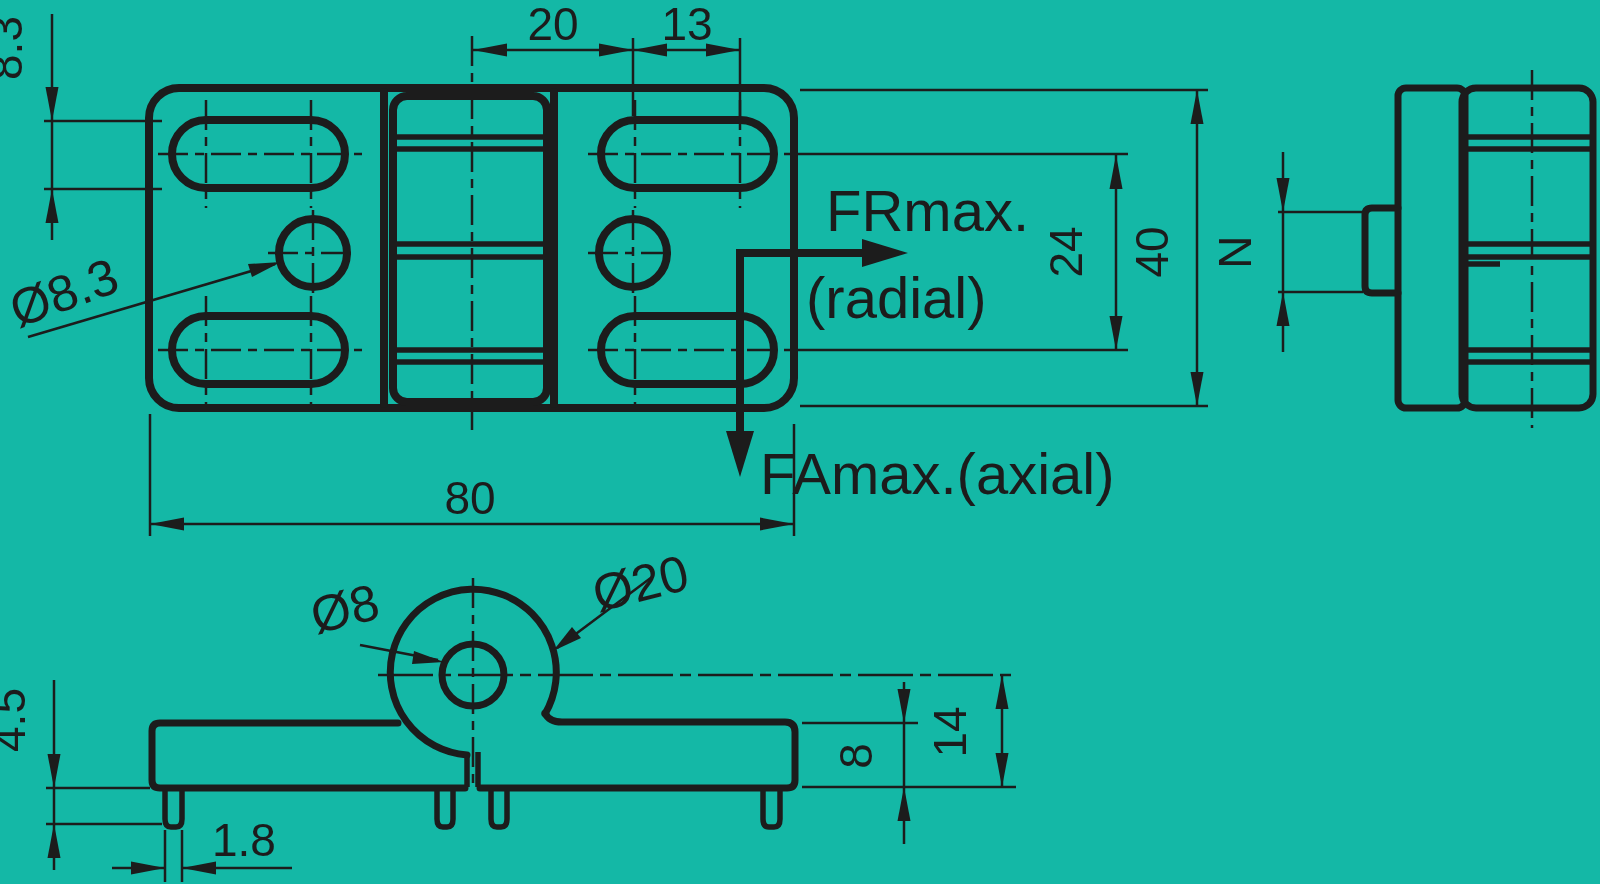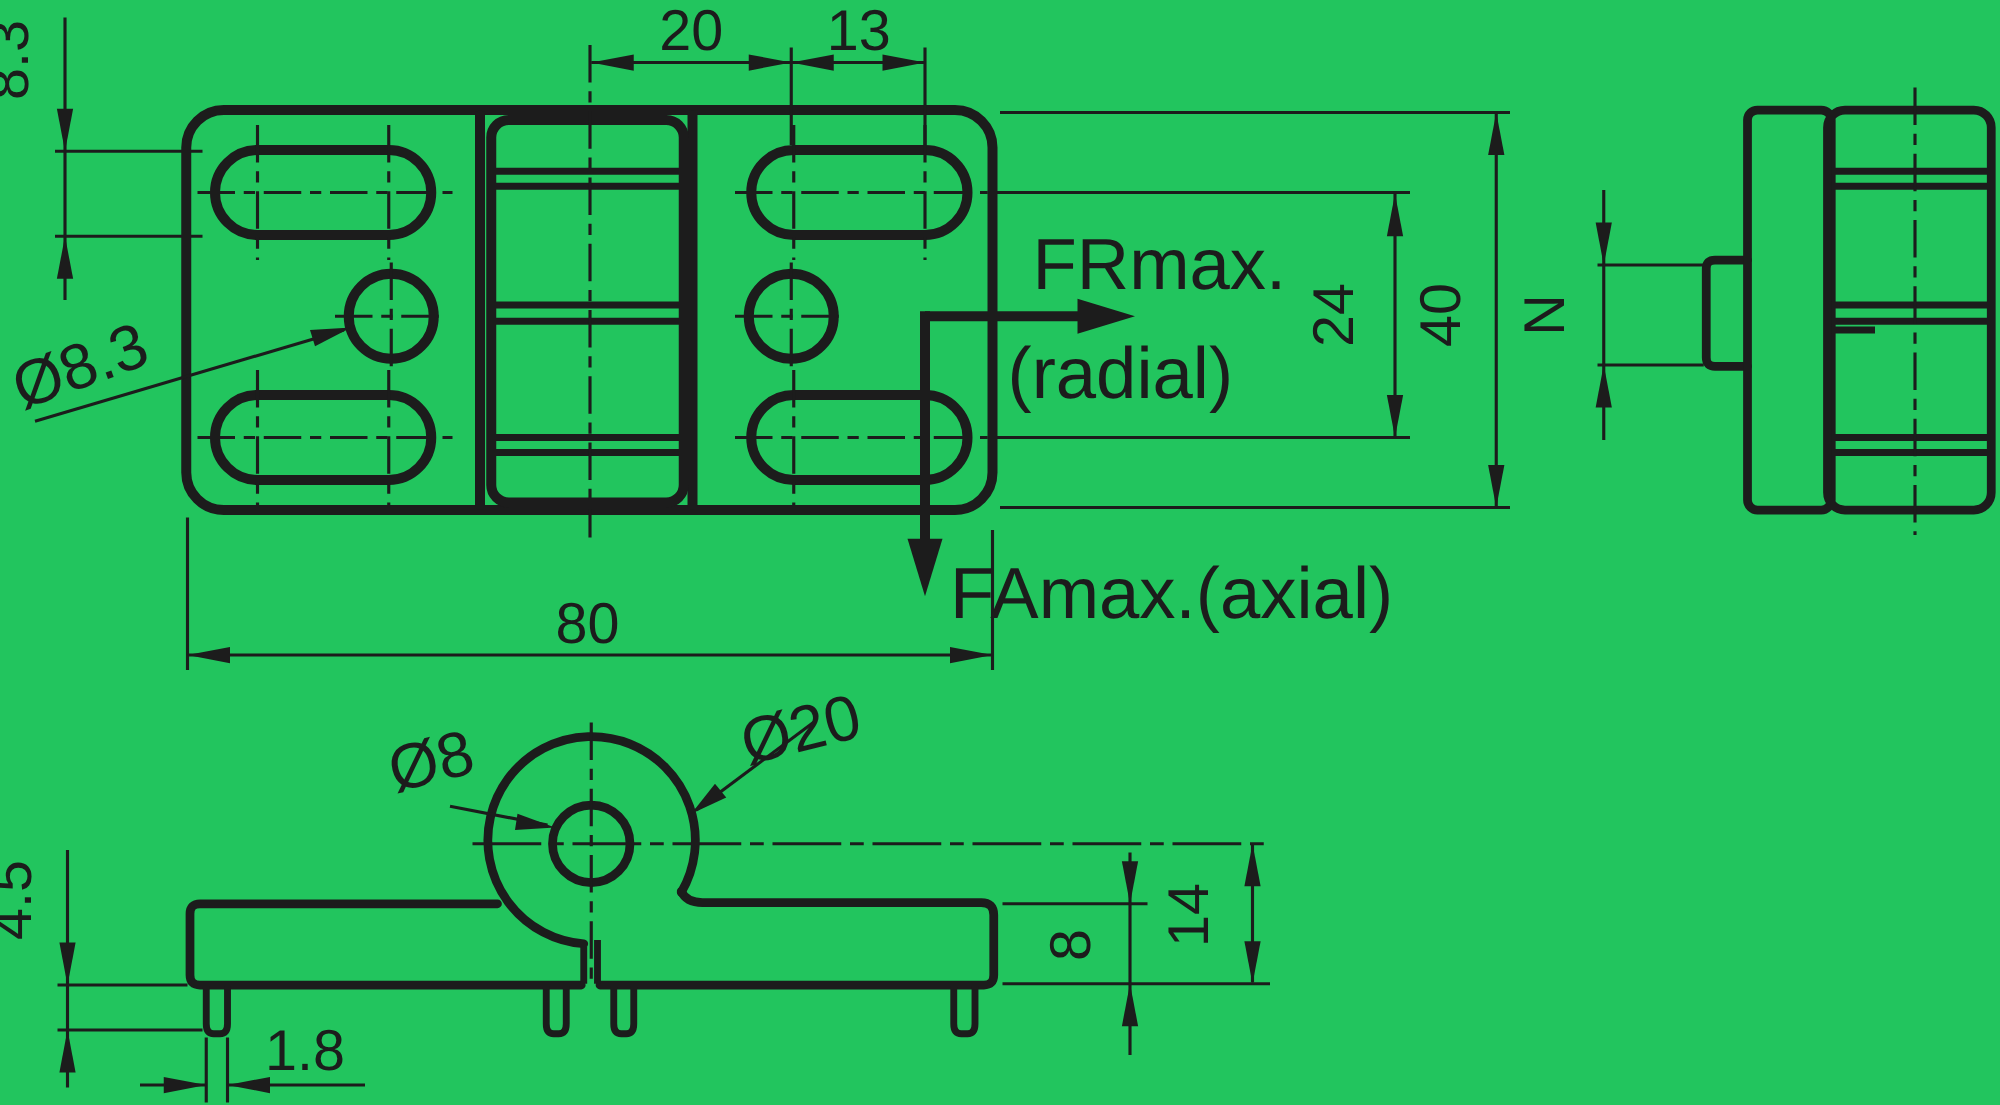--- a/index.html
+++ b/index.html
@@ -4,21 +4,21 @@
 <style>
   html, body {
     margin: 0;
     padding: 0;
     background: #ffffff;
   }
   .canvas {
     position: relative;
     width: 1600px;
     height: 884px;
-    background: #22c55e;
+    background: #14b8a6;
     font-family: "Liberation Sans", sans-serif;
     overflow: hidden;
   }
   svg { display: block; }
   .dim-text {
     font-size: 46px;
     fill: #1c1c1c;
     font-family: "Liberation Sans", sans-serif;
   }
   .force-text {

